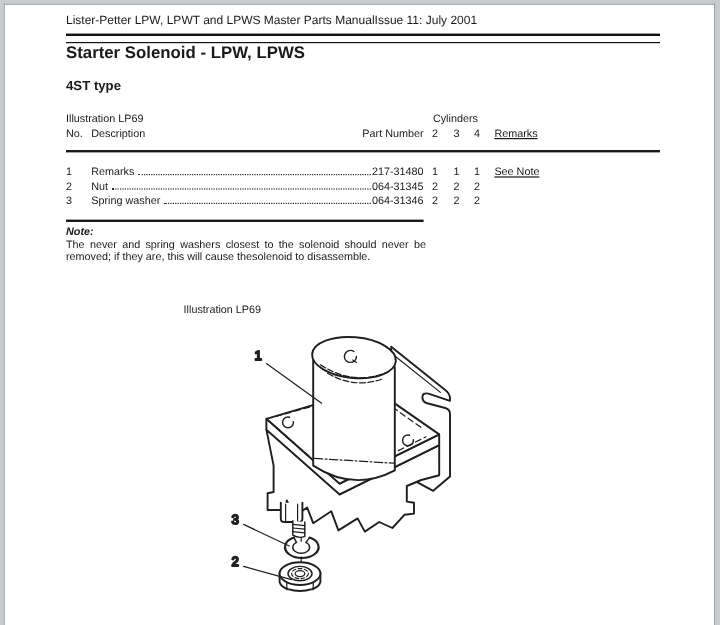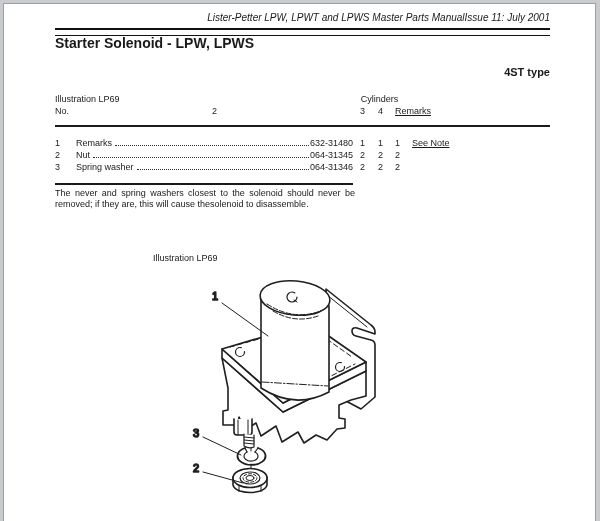--- a/index.html
+++ b/index.html
@@ -11,26 +11,26 @@
     color:#1a1a1a;
     position:relative;
   }
   .page{
     position:absolute;top:3px;left:3px;right:4px;bottom:0;
     background:#ffffff;
     border:1px solid #9aa0a4;border-bottom:none;
   }
   .abs{position:absolute;}
   
-  .doc-header{left:51px;right:45px;top:8px;display:flex;justify-content:flex-end;
-    font-size:10px;font-style:italic;white-space:nowrap;}
+  .doc-header{left:51px;right:45px;top:8px;display:flex;justify-content:flex-start;
+    font-size:10px;white-space:nowrap;}
   .rule-double{left:51px;width:495px;top:24px;height:5px;
     border-top:2.5px solid #111;border-bottom:1px solid #111;}
   .title{left:51px;width:495px;top:31px;text-align:left;font-size:14px;font-weight:bold;}
-  .subtitle{left:51px;width:495px;top:62px;text-align:right;font-size:11px;font-weight:bold;}
+  .subtitle{left:51px;width:495px;top:62px;text-align:left;font-size:11px;font-weight:bold;}
   
   .parts-table{left:51px;width:495px;top:89px;font-size:9px;line-height:12px;}
   .tgrid{display:grid;grid-template-columns:21px 277px 19px 17px 17px 1fr;}
   .cyl-span{grid-column:3/6;text-align:center;}
   .cc{text-align:center;}
   .remarks-cell{padding-left:6px;text-decoration:underline;}
   .descpart{display:flex;align-items:baseline;min-width:0;}
   .dots{flex:1;border-bottom:1.5px dotted #2a2a2a;margin:0 1px 2px 3px;min-width:8px;}
   .hdr-rule{height:2px;background:#1a1a1a;margin:8px 0 10px 0;}
   .bottom-rule{height:1.5px;background:#1a1a1a;width:298px;margin-top:10px;}
@@ -58,33 +58,38 @@
   <div class="abs subtitle">4ST type</div>
 
   <div class="abs parts-table">
     <div class="tgrid">
       <div style="grid-column:1/3">Illustration LP69</div>
       <div class="cyl-span">Cylinders</div>
       <div></div>
     </div>
     <div class="tgrid">
       <div>No.</div>
+      <div class="descpart">
+        <span>Description</span>
+        <span style="flex:1"></span>
+        <span>Part Number</span>
+      </div>
       <div class="cc">2</div>
       <div class="cc">3</div>
       <div class="cc">4</div>
       <div class="remarks-cell">Remarks</div>
     </div>
     <div class="hdr-rule"></div>
 
     <div class="tgrid">
       <div>1</div>
       <div class="descpart">
         <span>Remarks</span>
         <span class="dots"></span>
-        <span>632-31480</span>
+        <span>217-31480</span>
       </div>
       <div class="cc">1</div>
       <div class="cc">1</div>
       <div class="cc">1</div>
       <div class="remarks-cell">See Note</div>
     </div>
     <div class="tgrid">
       <div>2</div>
       <div class="descpart">
         <span>Nut</span>
@@ -105,20 +110,21 @@
       </div>
       <div class="cc">2</div>
       <div class="cc">2</div>
       <div class="cc">2</div>
       <div class="remarks-cell"></div>
     </div>
     <div class="bottom-rule"></div>
   </div>
 
   <div class="abs note">
+    <div class="note-label">Note:</div>
     <p class="note-text">The never and spring washers closest to the solenoid should never be removed; if they are, this will cause thesolenoid to disassemble.</p>
   </div>
 
   <div class="abs ill-caption">Illustration LP69</div>
 
   <svg class="abs ill-svg" width="210" height="240" viewBox="0 0 210 240" fill="none" stroke="#1f1f1f" stroke-width="1.6" stroke-linejoin="round" stroke-linecap="round">
 
     <path fill="#fff" d="M 136,19 L 181,55 Q 185,58 185,62 L 185,64 L 167,58 Q 162,57 162,61 Q 162,65 166,66 L 181,70 Q 185,71 185,75 L 185,127 L 171,139 L 156,131 L 148,112 L 136,99 Z"></path>
     <path stroke-width="1" d="M 137,25 L 177,57"></path>
 

